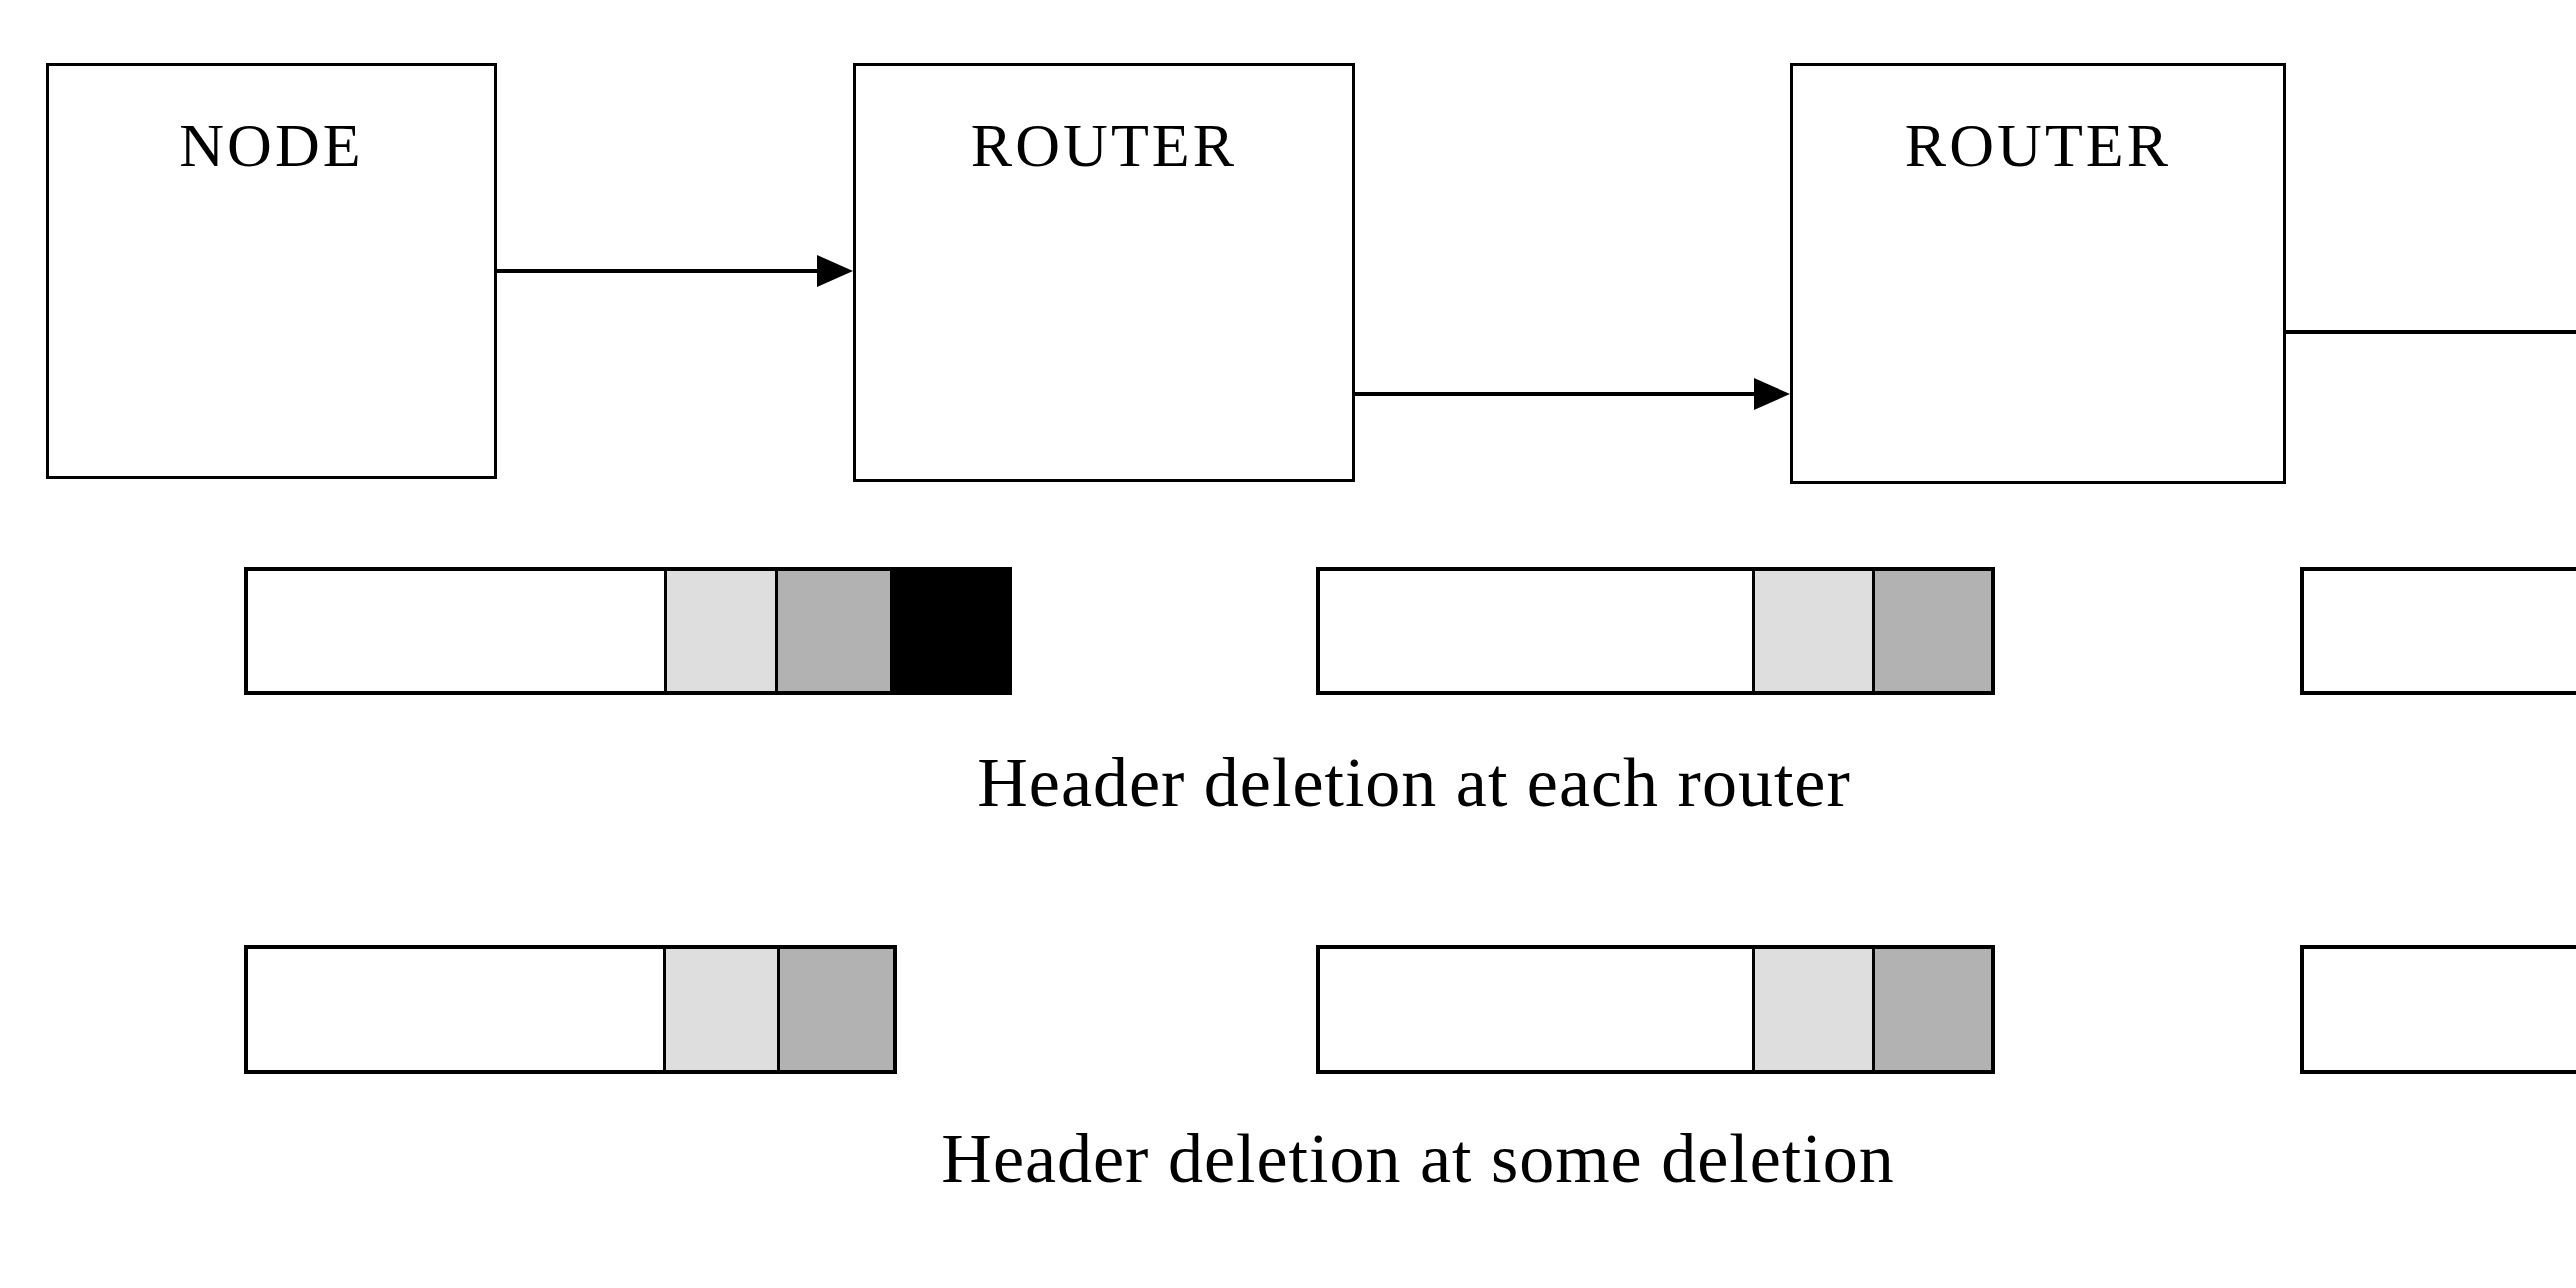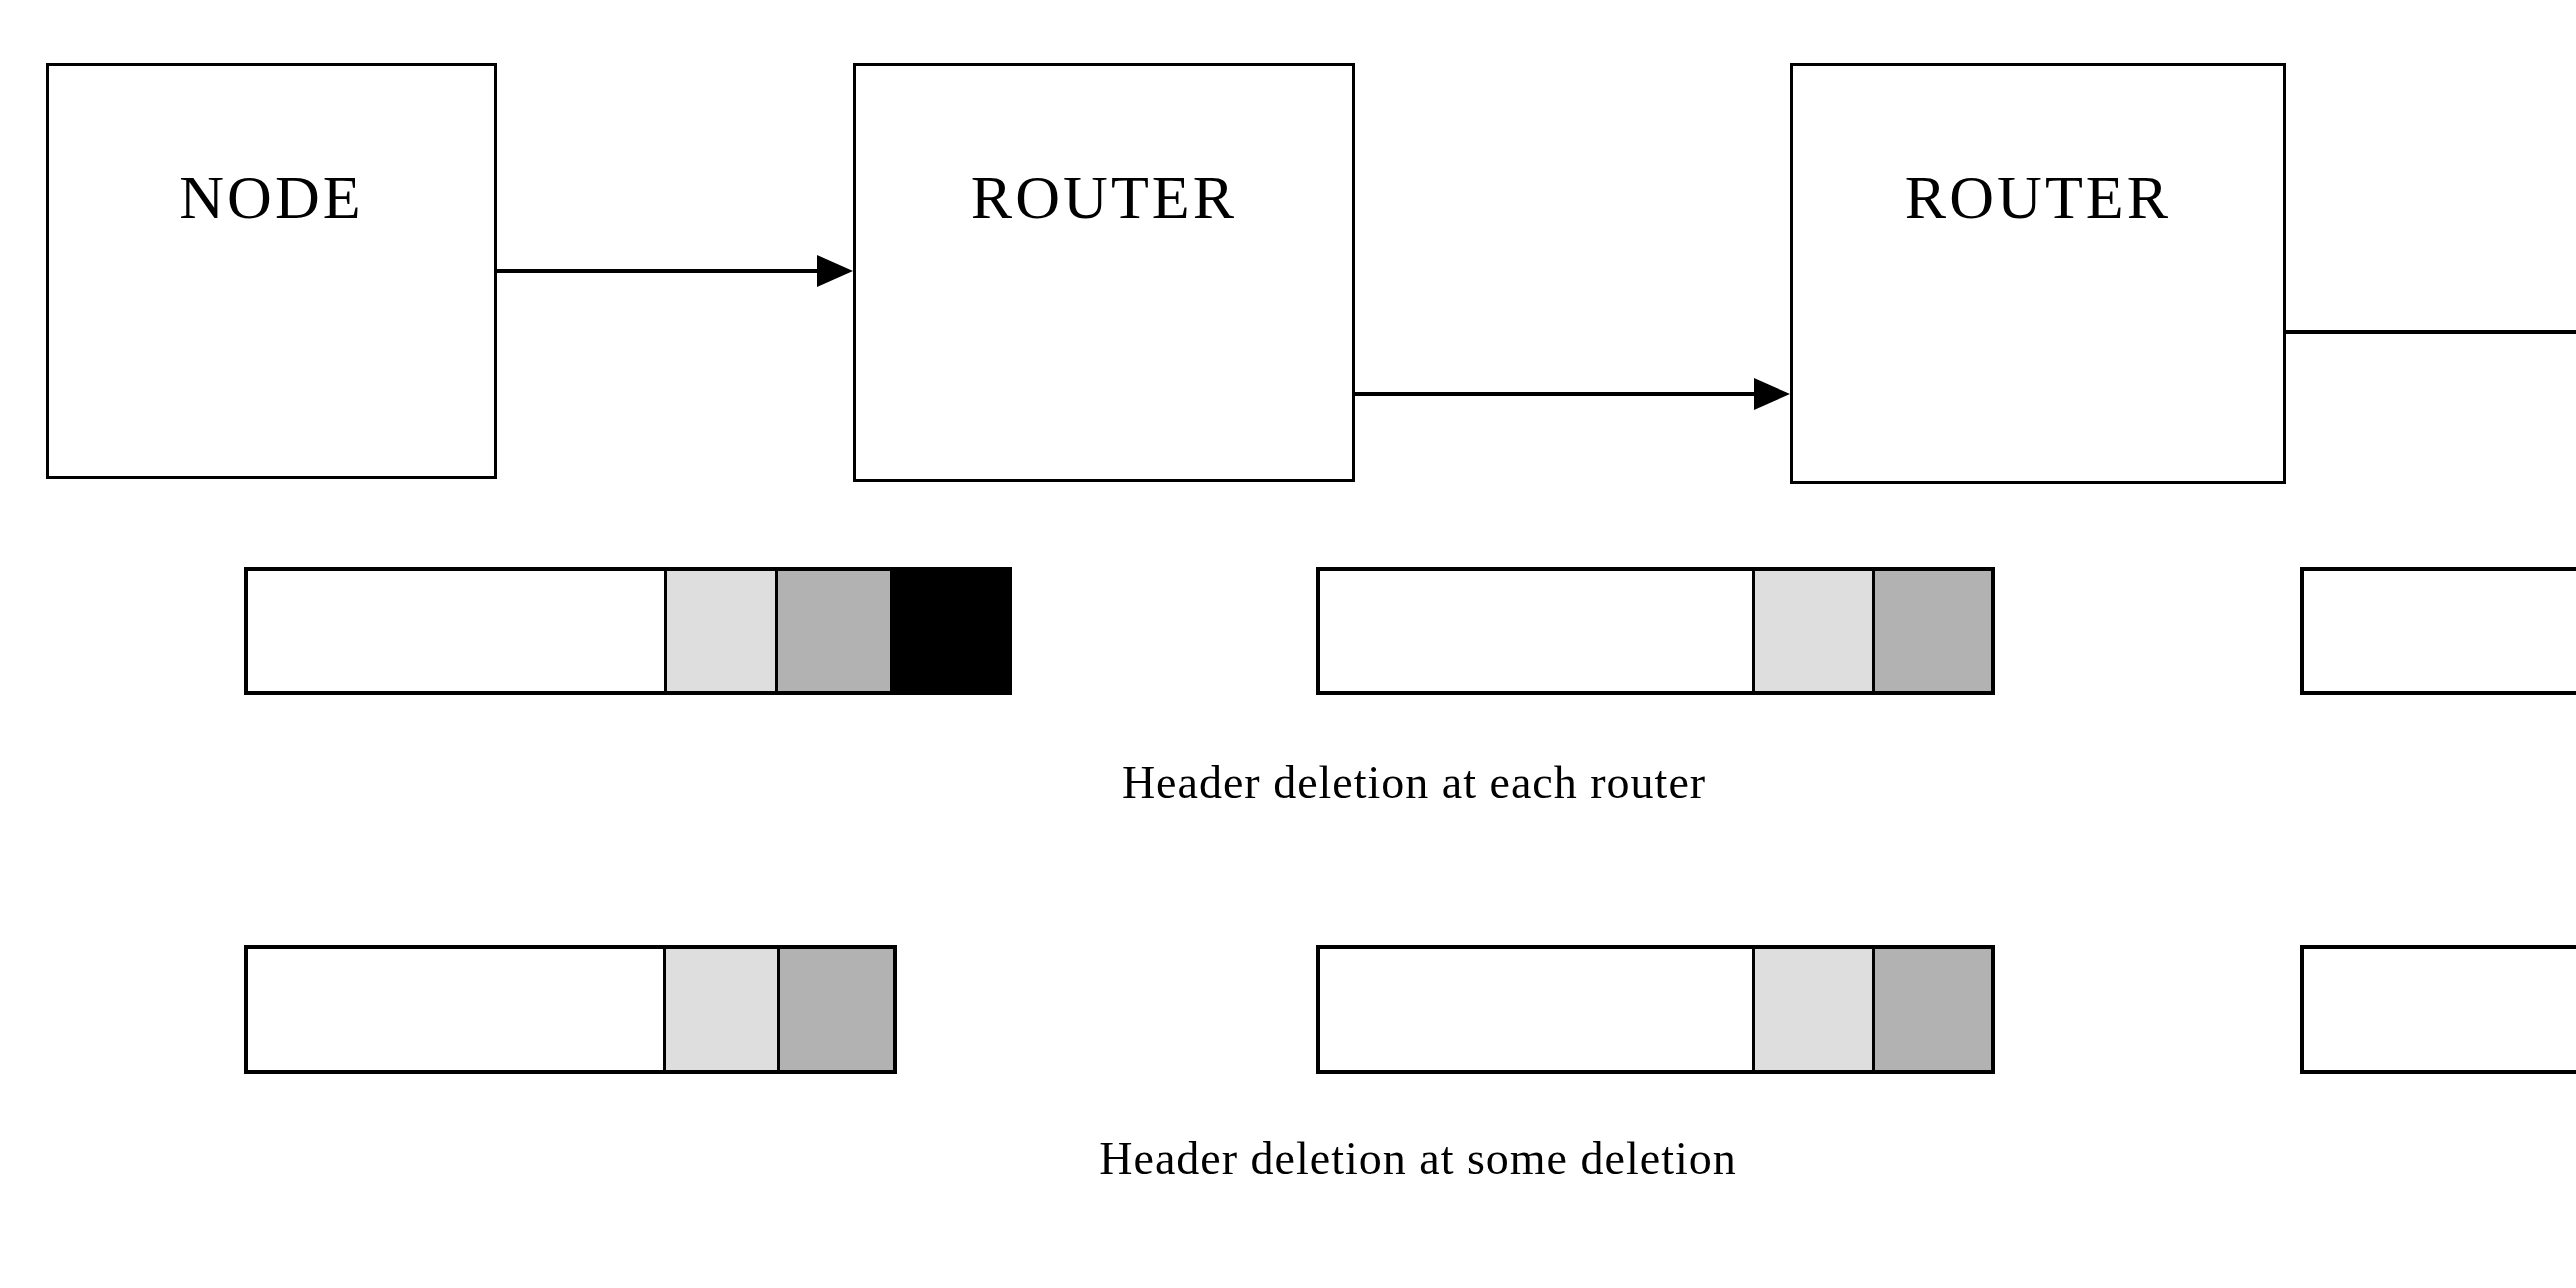--- a/index.html
+++ b/index.html
@@ -16,21 +16,21 @@
     font-family: "Liberation Serif", "DejaVu Serif", serif;
   }
   .box {
     position: absolute;
     border: 3.1px solid #000000;
     background: #ffffff;
     box-sizing: border-box;
     display: flex;
     justify-content: center;
     align-items: flex-start;
-    padding-top: 100px;
+    padding-top: 48px;
   }
   .box-label {
     font-size: 62px;
     line-height: 1;
     letter-spacing: 3.1px;
     color: #000000;
     white-space: nowrap;
   }
   .arrow {
     position: absolute;
@@ -62,21 +62,21 @@
   }
   .packet-segment {
     height: 100%;
   }
   .packet-segment.divided {
     border-left: 3.6px solid #000000;
   }
   .caption {
     position: absolute;
     transform: translate(-50%, -50%);
-    font-size: 46px;
+    font-size: 70px;
     line-height: 1;
     letter-spacing: 1px;
     color: #000000;
     white-space: nowrap;
     text-align: left;
   }
 </style>
 </head>
 <body>
 

